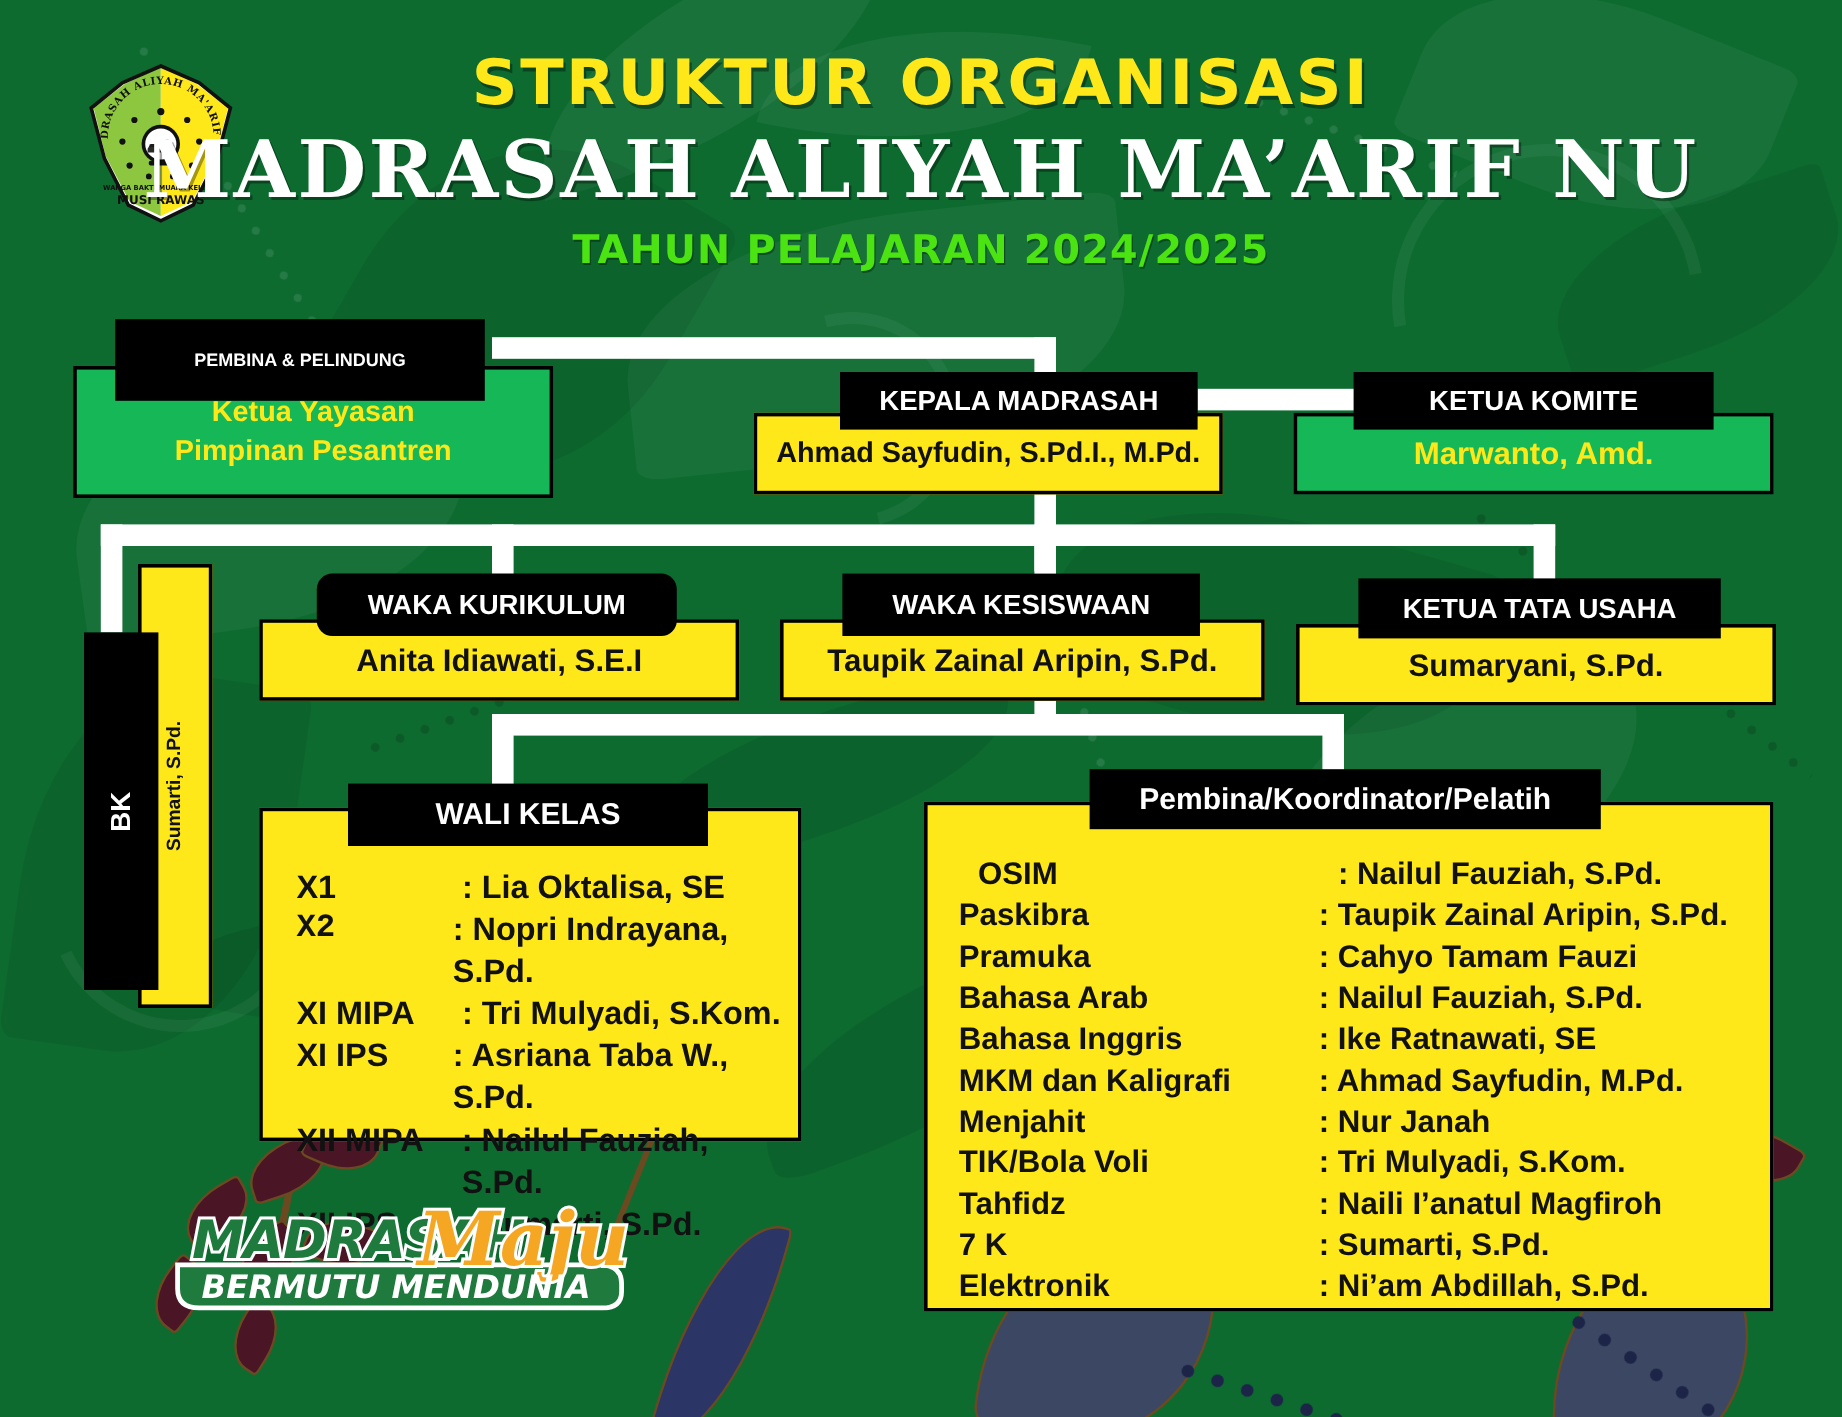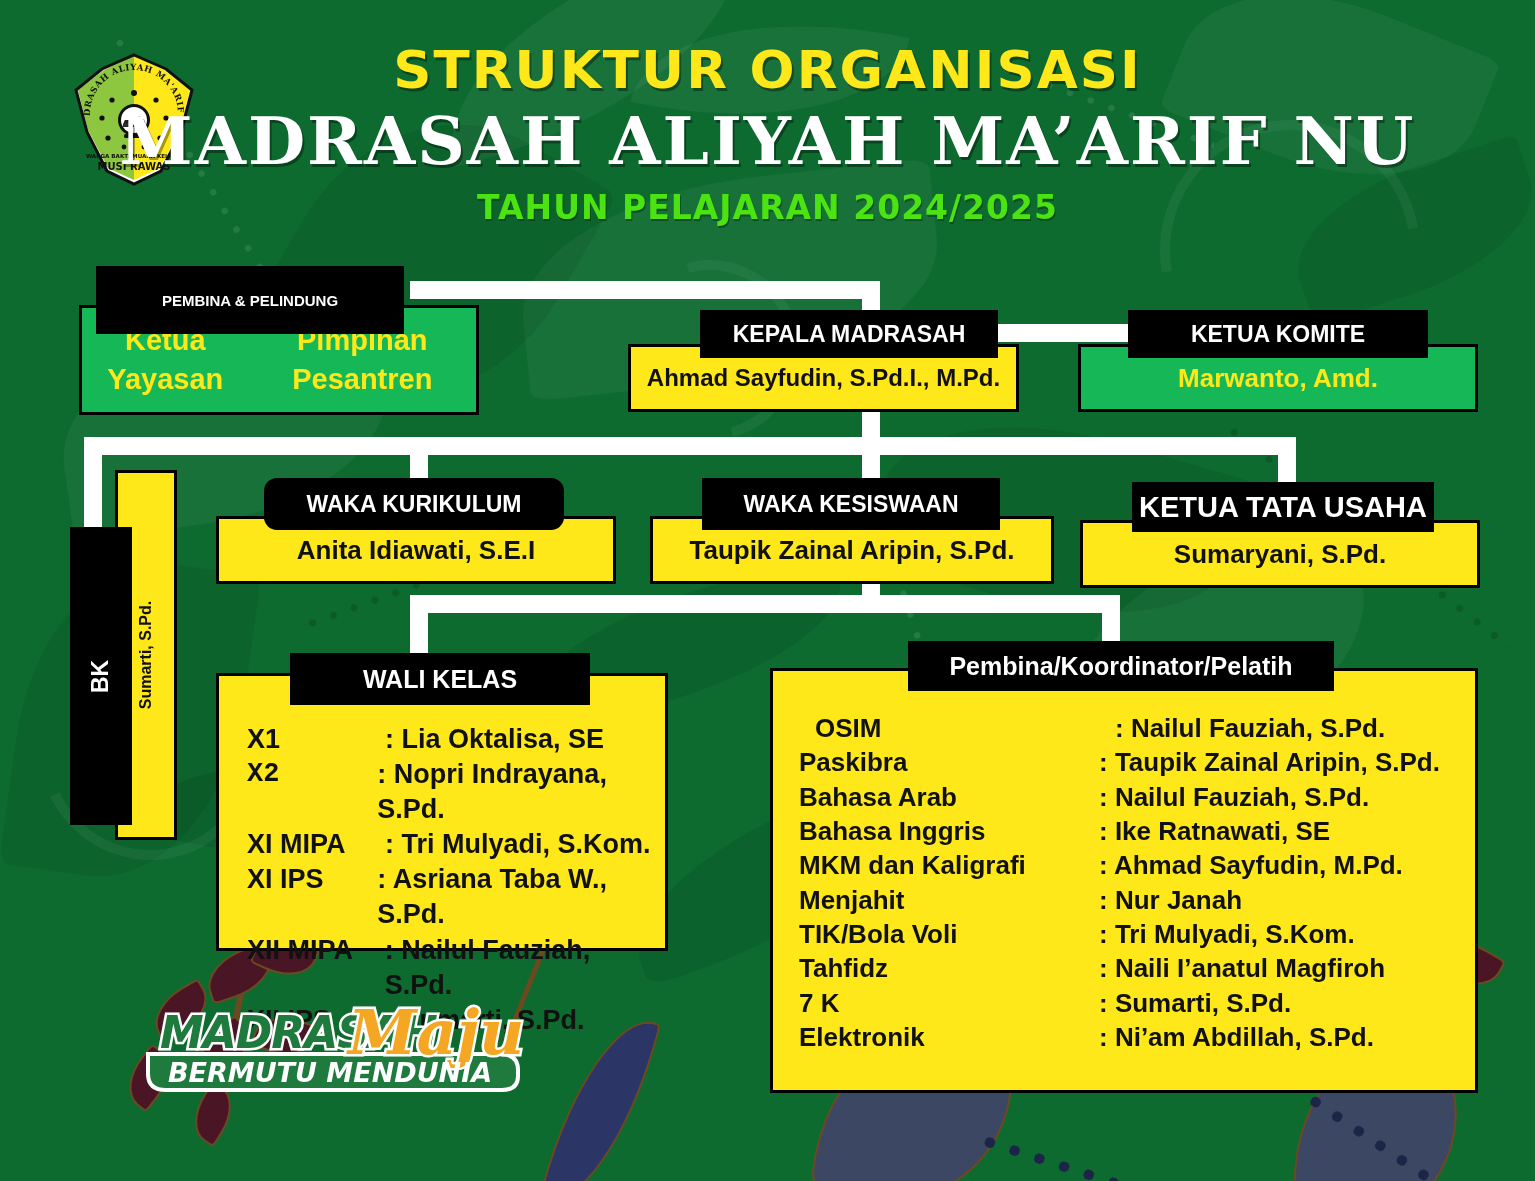--- a/index.html
+++ b/index.html
@@ -235,21 +235,21 @@
   <div class="conn" style="left:84px; top:437px; width:1212px; height:18px;"></div>
   <div class="conn" style="left:84px; top:437px; width:18px; height:90px;"></div>
   <div class="conn" style="left:410px; top:437px; width:18px; height:62px;"></div>
   <div class="conn" style="left:862px; top:437px; width:18px; height:62px;"></div>
   <div class="conn" style="left:1278px; top:437px; width:18px; height:62px;"></div>
   <div class="conn" style="left:410px; top:595px; width:710px; height:18px;"></div>
   <div class="conn" style="left:410px; top:595px; width:18px; height:82px;"></div>
   <div class="conn" style="left:1102px; top:595px; width:18px; height:52px;"></div>
   <div class="conn" style="left:862px; top:578px; width:18px; height:30px;"></div>
 
-  <div class="body-box body-green" style="left:79px; top:305px; width:400px; height:110px; font-size:29px; line-height:1.35;">
+  <div class="body-box body-green" style="left:61px; top:305px; width:400px; height:110px; flex-direction:column; font-size:24px; line-height:1.35;">
     <div>Ketua Yayasan</div>
     <div>Pimpinan Pesantren</div>
   </div>
   <div class="hdr" style="left:96px; top:266px; width:308px; height:68px; font-size:15px;">PEMBINA &amp; PELINDUNG</div>
 
   <div class="body-box body-yellow" style="left:628px; top:344px; width:391px; height:68px; font-size:24px;">Ahmad Sayfudin, S.Pd.I., M.Pd.</div>
   <div class="hdr" style="left:700px; top:310px; width:298px; height:48px; font-size:23px;">KEPALA MADRASAH</div>
 
   <div class="body-box body-green" style="left:1078px; top:344px; width:400px; height:68px; font-size:26px;">Marwanto, Amd.</div>
   <div class="hdr" style="left:1128px; top:310px; width:300px; height:48px; font-size:23px;">KETUA KOMITE</div>
@@ -261,21 +261,21 @@
     <span>BK</span>
   </div>
 
   <div class="body-box body-yellow" style="left:216px; top:516px; width:400px; height:68px; font-size:26px;">Anita Idiawati, S.E.I</div>
   <div class="hdr" style="left:264px; top:478px; width:300px; height:52px; font-size:23px;border-radius:13px;">WAKA KURIKULUM</div>
 
   <div class="body-box body-yellow" style="left:650px; top:516px; width:404px; height:68px; font-size:26px;">Taupik Zainal Aripin, S.Pd.</div>
   <div class="hdr" style="left:702px; top:478px; width:298px; height:52px; font-size:23px;">WAKA KESISWAAN</div>
 
   <div class="body-box body-yellow" style="left:1080px; top:520px; width:400px; height:68px; font-size:26px;">Sumaryani, S.Pd.</div>
-  <div class="hdr" style="left:1132px; top:482px; width:302px; height:50px; font-size:29px;">KETUA TATA USAHA</div>
+  <div class="hdr" style="left:1132px; top:482px; width:302px; height:50px; font-size:23px;">KETUA TATA USAHA</div>
 
   <div class="list-box" style="left:216px; top:673px; width:452px; height:278px; padding:46px 0 0 28px;">
     <div id="wali-rows">
         <div class="row" style="font-size: 27px; line-height: 1.3;">
           <div class="k" style="width: 138px;">X1</div>
           <div class="v">: Lia Oktalisa, SE</div>
         </div>
         <div class="row" style="font-size: 27px; line-height: 1.3;">
           <div class="k" style="width: 138px; font-family: Liberation Mono, monospace;">X2</div>
           <div class="v">: Nopri Indrayana, S.Pd.</div>
@@ -302,20 +302,24 @@
 
   <div class="list-box" style="left:770px; top:668px; width:708px; height:425px; padding:40px 0 0 26px;">
     <div id="pkp-rows">
         <div class="row" style="font-size: 26px; line-height: 1.32; margin-left: 16px;">
           <div class="k" style="width: 300px;">OSIM</div>
           <div class="v">: Nailul Fauziah, S.Pd.</div>
         </div>
         <div class="row" style="font-size: 26px; line-height: 1.32;">
           <div class="k" style="width: 300px;">Paskibra</div>
           <div class="v">: Taupik Zainal Aripin, S.Pd.</div>
+        </div>
+        <div class="row" style="font-size: 26px; line-height: 1.32;">
+          <div class="k" style="width: 300px;">Pramuka</div>
+          <div class="v">: Cahyo Tamam Fauzi</div>
         </div>
         <div class="row" style="font-size: 26px; line-height: 1.32;">
           <div class="k" style="width: 300px;">Bahasa Arab</div>
           <div class="v">: Nailul Fauziah, S.Pd.</div>
         </div>
         <div class="row" style="font-size: 26px; line-height: 1.32;">
           <div class="k" style="width: 300px;">Bahasa Inggris</div>
           <div class="v">: Ike Ratnawati, SE</div>
         </div>
         <div class="row" style="font-size: 26px; line-height: 1.32;">

